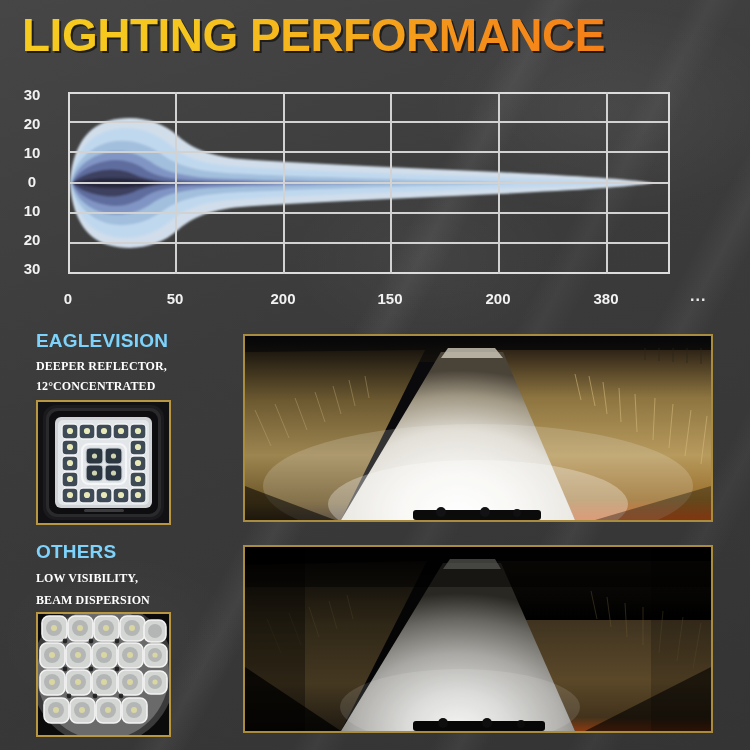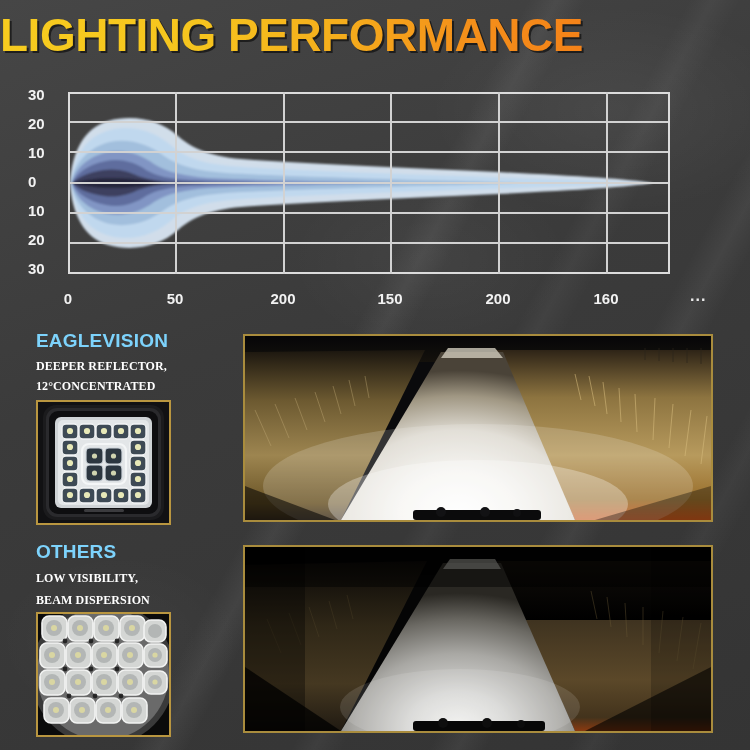--- a/index.html
+++ b/index.html
@@ -22,34 +22,34 @@
       radial-gradient(ellipse 200px 130px at 430px 260px, rgba(255,255,255,.04), rgba(255,255,255,0) 70%),
       radial-gradient(ellipse 170px 120px at 120px 640px, rgba(255,255,255,.03), rgba(255,255,255,0) 72%),
       linear-gradient(160deg, #464646 0%, #3b3b3b 42%, #343434 100%);
     pointer-events:none;
   }
   
   #title-bar { position:absolute; left:0; top:6px; width:750px; height:58px; }
   #page-title {
     font-size:46px; font-weight:bold; letter-spacing:-.5px;
     font-family:"Liberation Sans", sans-serif;
-    line-height:58px;
+    padding-left:22px; line-height:58px;
     background:linear-gradient(94deg,#f7cc1f 0%,#f6c51e 26%,#f5ae1c 45%,#f4901a 62%,#f58018 80%,#f67d16 100%);
     -webkit-background-clip:text; background-clip:text;
     color:transparent; -webkit-text-fill-color:transparent;
     filter:drop-shadow(2px 2px 0 rgba(0,0,0,.55));
     white-space:nowrap;
   }
   
   #beam-chart { position:absolute; left:0; top:78px; width:750px; height:240px; }
   .y-tick, .x-tick {
     position:absolute; color:#f2f2f2; font-size:15px; font-weight:bold;
     font-family:"Liberation Sans", sans-serif;
   }
-  .y-tick { right:682px; text-align:left; width:40px; }
+  .y-tick { right:698px; text-align:center; width:40px; }
   .x-tick { top:212px; text-align:center; width:44px; }
   #plot-area { position:absolute; left:68px; top:14px; width:602px; height:182px; }
   .grid-v, .grid-h { position:absolute; background:#d2d2d2; }
   .grid-v { width:2px; top:0; height:182px; }
   .grid-h { height:2px; left:0; width:602px; }
   .grid-border { background:#dcdcdc; }
   #beam-svg { position:absolute; left:0; top:0; width:602px; height:182px; }
   #ellipsis-mark {
     position:absolute; left:690px; top:209px; color:#eaeaea;
     font-size:16px; font-weight:bold; letter-spacing:1px;
@@ -89,21 +89,21 @@
   <div class="y-tick" style="top:95px">0</div>
   <div class="y-tick" style="top:124px">10</div>
   <div class="y-tick" style="top:153px">20</div>
   <div class="y-tick" style="top:182px">30</div>
 
   <div class="x-tick" style="left:46px">0</div>
   <div class="x-tick" style="left:153px">50</div>
   <div class="x-tick" style="left:261px">200</div>
   <div class="x-tick" style="left:368px">150</div>
   <div class="x-tick" style="left:476px">200</div>
-  <div class="x-tick" style="left:584px">160</div>
+  <div class="x-tick" style="left:584px">380</div>
   <div id="ellipsis-mark">...</div>
 
   <div id="plot-area">
 
     <svg id="beam-svg" viewBox="0 0 602 182" preserveAspectRatio="none">
       <defs>
         <filter id="soft">
             <feGaussianBlur stdDeviation="1.1"></feGaussianBlur>
           </filter>
       </defs>

